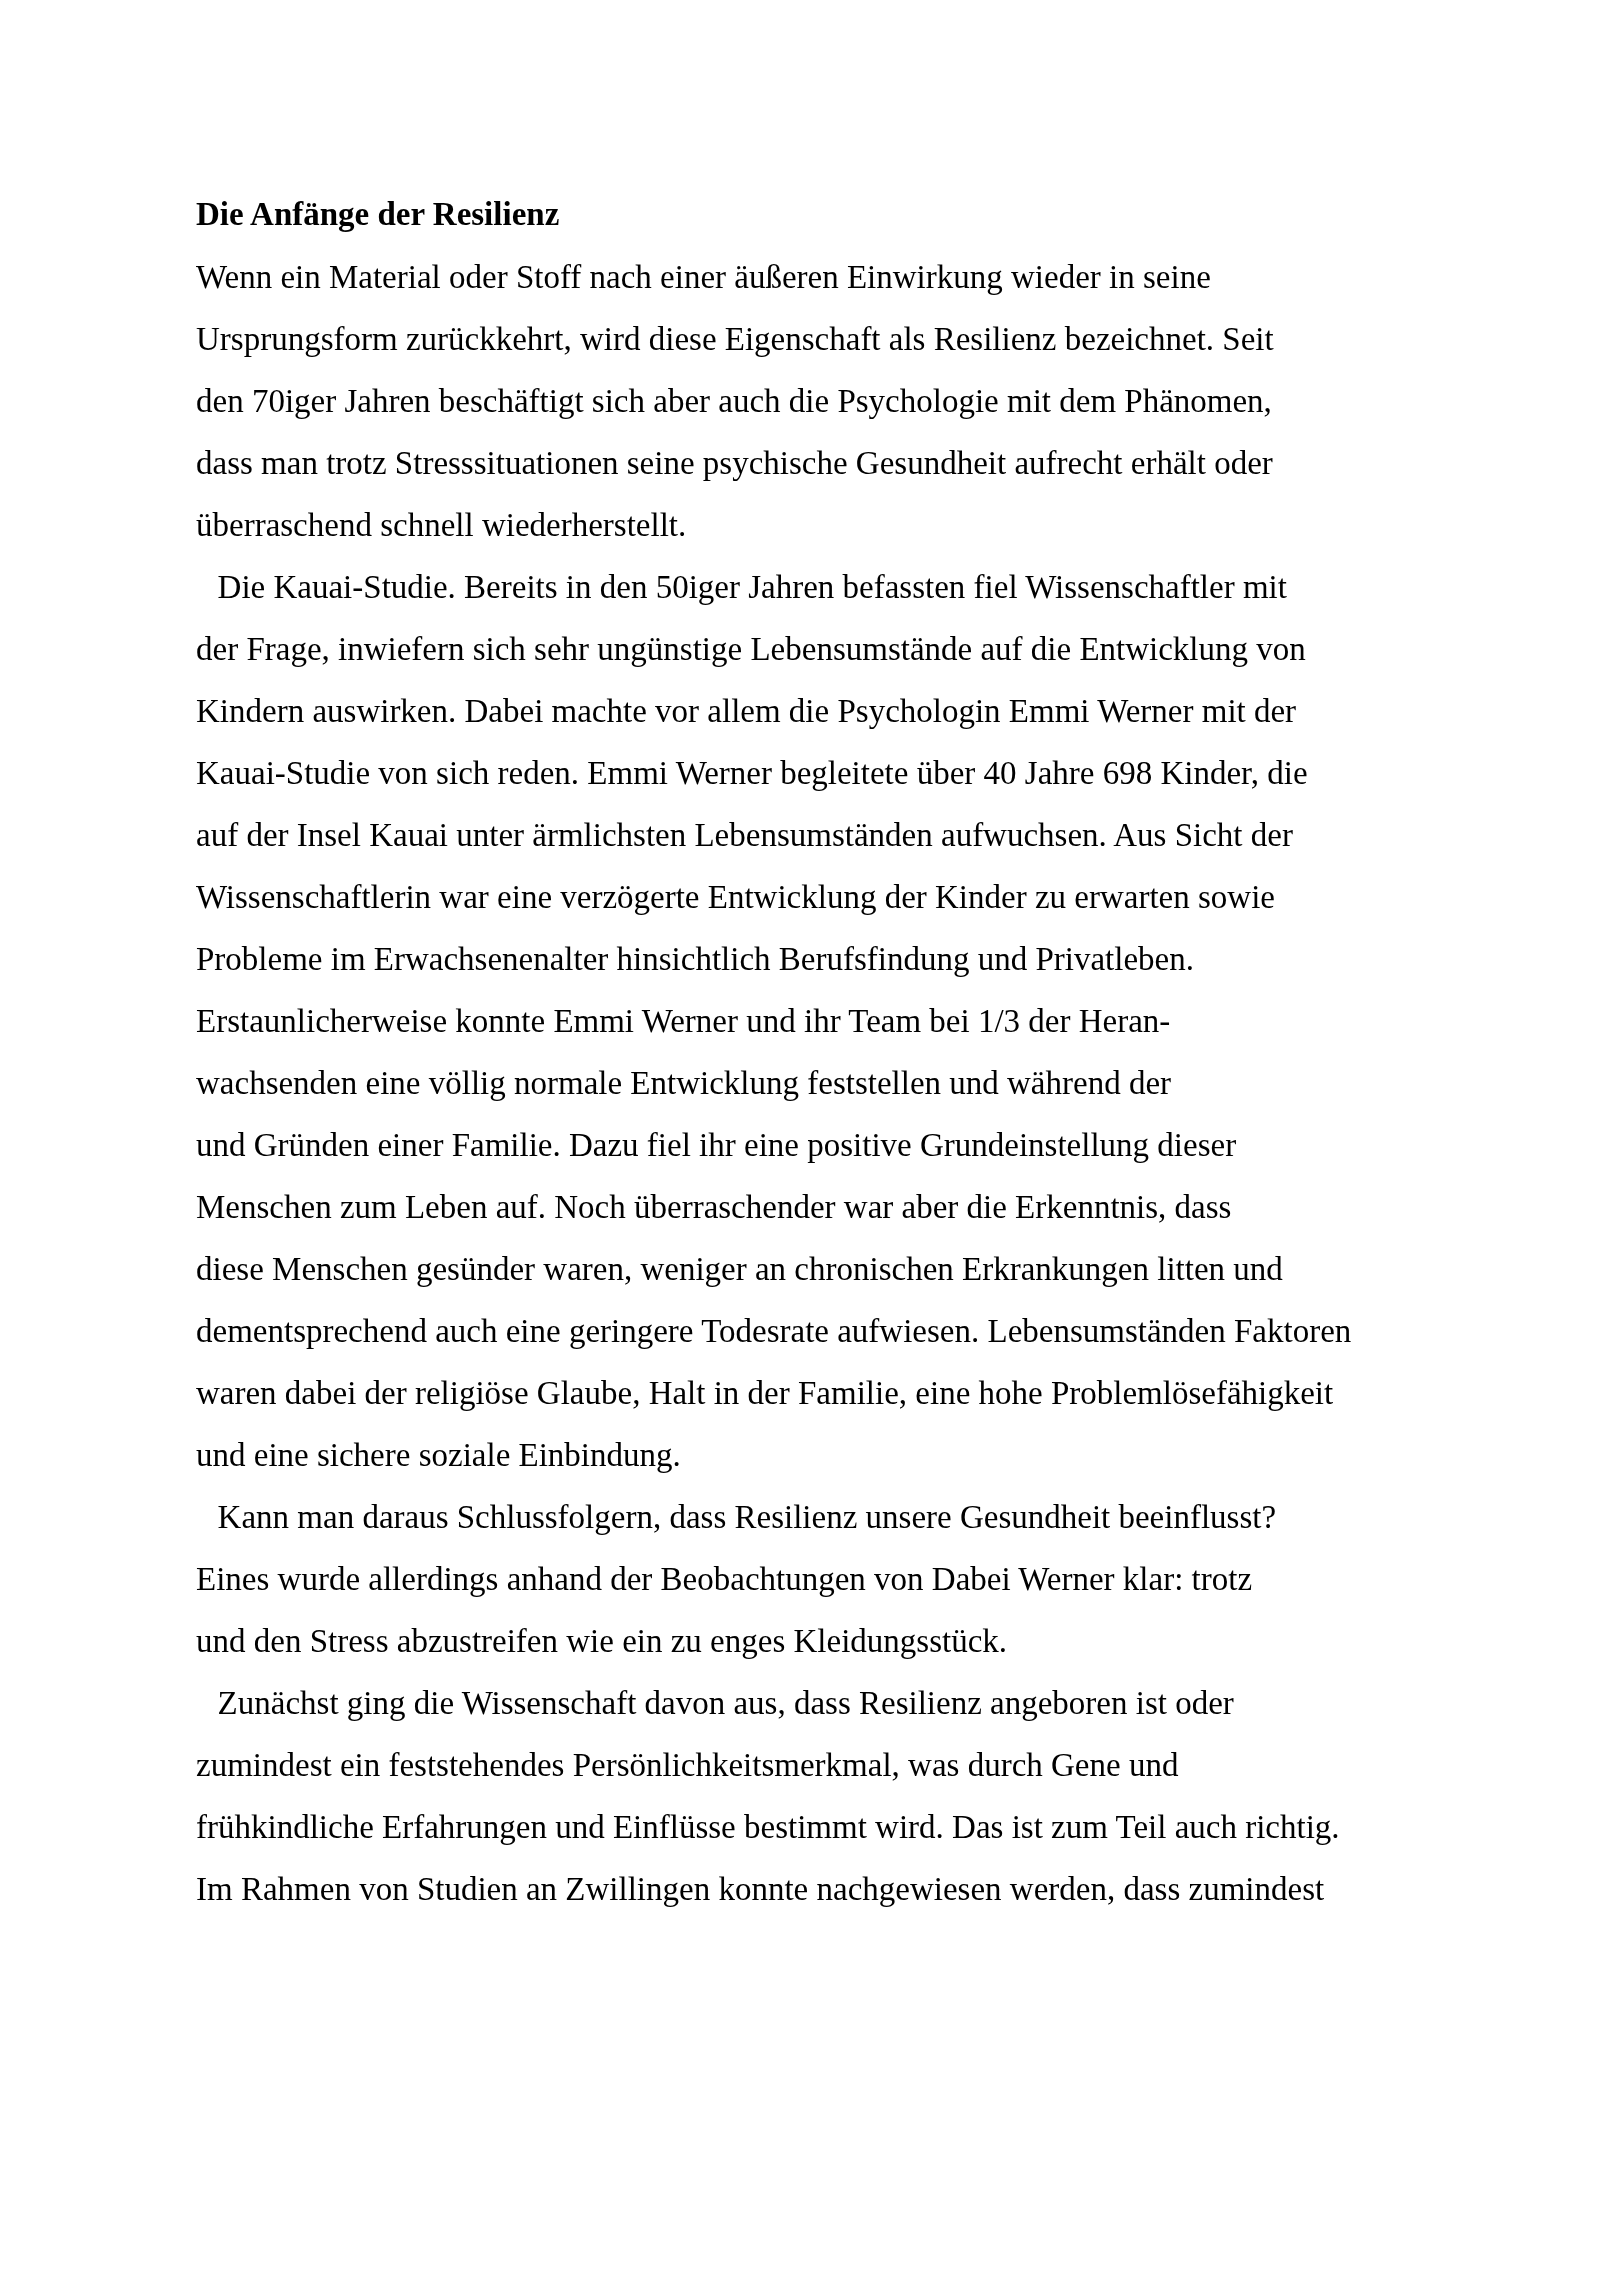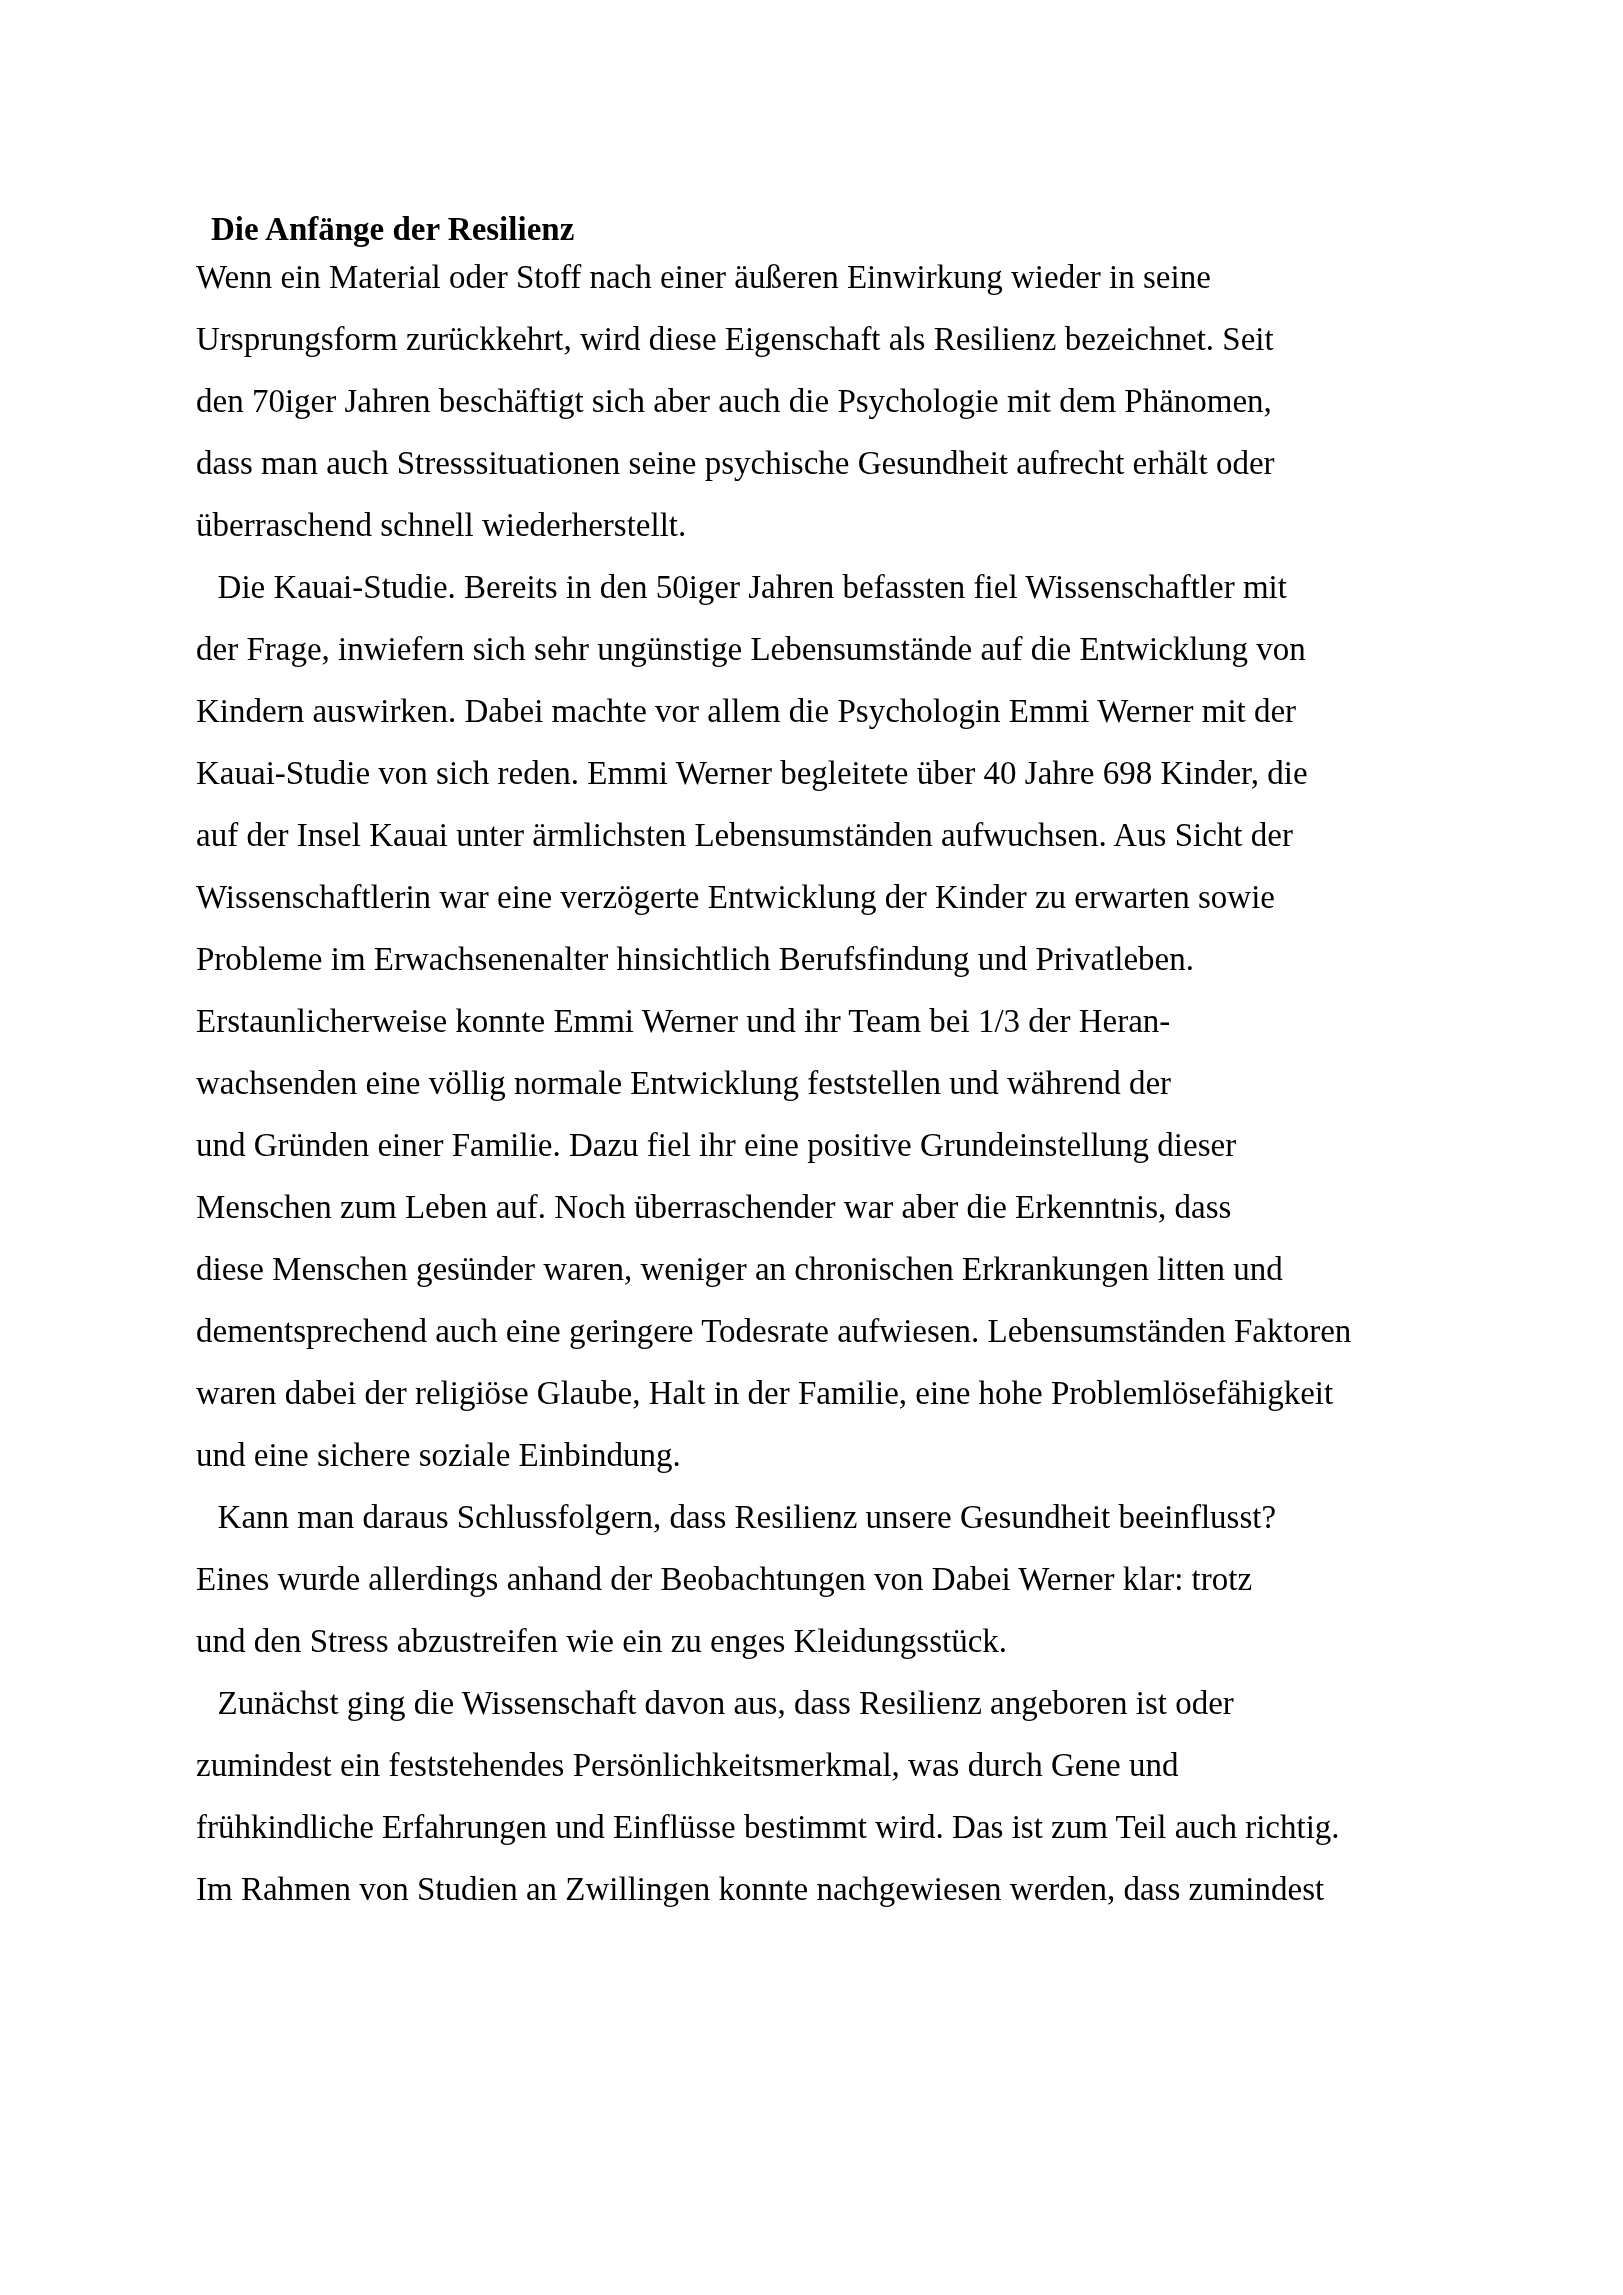--- a/index.html
+++ b/index.html
@@ -24,21 +24,21 @@
     background: #ffffff;
   }
   .heading {
     position: absolute;
     left: 196px;
     top: 183px;
     font-size: 33px;
     font-weight: bold;
     line-height: 62px;
     white-space: nowrap;
-    margin: 15px;
+    margin: 0;
   }
   .body-text {
     position: absolute;
     left: 196px;
     top: 246px;
     width: 1244px;
     font-size: 33px;
     line-height: 62px;
   }
   .paragraph {
@@ -59,21 +59,21 @@
 <div class="page">
 
   <h1 class="heading">Die Anfänge der Resilienz</h1>
 
   <div class="body-text">
 
     <p class="paragraph">
       <span class="line">Wenn ein Material oder Stoff nach einer äußeren Einwirkung wieder in seine</span>
       <span class="line">Ursprungsform zurückkehrt, wird diese Eigenschaft als Resilienz bezeichnet. Seit</span>
       <span class="line">den 70iger Jahren beschäftigt sich aber auch die Psychologie mit dem Phänomen,</span>
-      <span class="line">dass man auch Stresssituationen seine psychische Gesundheit aufrecht erhält oder</span>
+      <span class="line">dass man trotz Stresssituationen seine psychische Gesundheit aufrecht erhält oder</span>
       <span class="line">überraschend schnell wiederherstellt.</span>
     </p>
 
     <p class="paragraph">
       <span class="line indent">Die Kauai-Studie. Bereits in den 50iger Jahren befassten fiel Wissenschaftler mit</span>
       <span class="line">der Frage, inwiefern sich sehr ungünstige Lebensumstände auf die Entwicklung von</span>
       <span class="line">Kindern auswirken. Dabei machte vor allem die Psychologin Emmi Werner mit der</span>
       <span class="line">Kauai-Studie von sich reden. Emmi Werner begleitete über 40 Jahre 698 Kinder, die</span>
       <span class="line">auf der Insel Kauai unter ärmlichsten Lebensumständen aufwuchsen. Aus Sicht der</span>
       <span class="line">Wissenschaftlerin war eine verzögerte Entwicklung der Kinder zu erwarten sowie</span>

